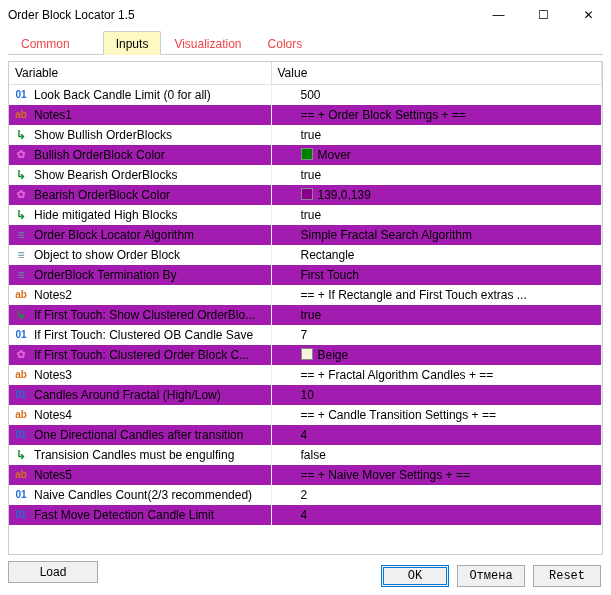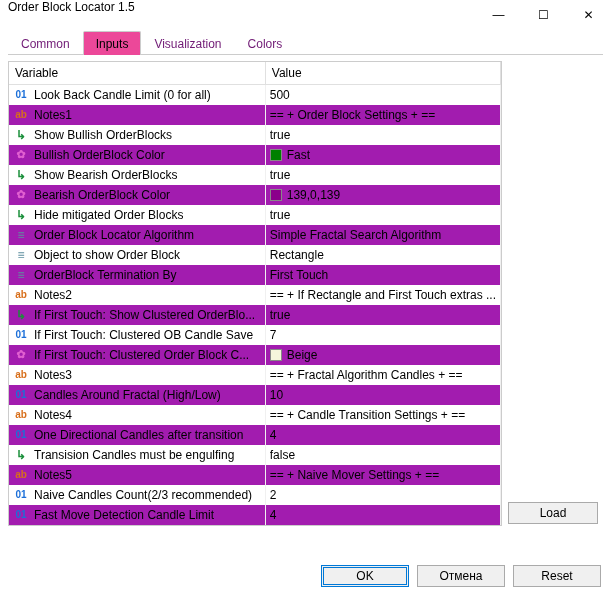--- a/index.html
+++ b/index.html
@@ -1,43 +1,43 @@
 <!DOCTYPE html>
 <html><head>
 <meta charset="utf-8">
 <style>
   * { box-sizing: border-box; margin: 0; padding: 0; }
   body { font-family: "Segoe UI", Tahoma, sans-serif; font-size: 12px; background: #fff; color: #000; width: 611px; height: 595px; overflow: hidden; position: relative; }
-  .titlebar { display: flex; height: 30px; padding-left: 8px; }
+  .titlebar { display: flex; align-items: center; height: 30px; padding-left: 8px; }
   .title { flex: 1; font-size: 12px; }
   .winbtns { display: flex; }
   .winbtn { width: 45px; height: 30px; display: flex; align-items: center; justify-content: center; }
   .tabs { display: flex; border-bottom: 1px solid #ccc; margin: 0 8px; }
-  .tab { padding: 5px 12px 4px; border: 1px solid transparent; border-bottom: none; color: #701a75; cursor: default; position: relative; top: 1px; }
-  .tab.active { border-color: #ccc; background: #ec4899; color: #000; border-top-left-radius: 2px; border-top-right-radius: 2px; }
-  .content { display: flex; padding: 6px 8px; gap: 6px; }
+  .tab { padding: 5px 12px 4px; border: 1px solid transparent; border-bottom: none; color: #ef4444; cursor: default; position: relative; top: 1px; }
+  .tab.active { border-color: #ccc; background: #fef9c3; color: #000; border-top-left-radius: 2px; border-top-right-radius: 2px; margin-left: 20px; }
+  .content { display: flex; padding: 6px 8px; gap: 6px; flex-direction: column; }
   .tablewrap { border: 1px solid #ccc; flex: 0 0 494px; }
   .tbl { width: 100%; border-collapse: collapse; }
   .tbl th { text-align: left; font-weight: normal; background: #fff; border-bottom: 1px solid #e0e0e0; border-right: 1px solid #e0e0e0; padding: 4px 6px; height: 22px; }
   .tbl td { padding: 2px 4px; height: 20px; border-right: 1px solid #f0f0f0; vertical-align: middle; }
   .tbl tr.odd td { background: #a21caf; }
   .varcell { display: flex; align-items: flex-start; gap: 5px; white-space: nowrap; overflow: hidden; text-overflow: ellipsis; }
   .varlabel { overflow: hidden; text-overflow: ellipsis; white-space: nowrap; }
-  .valcell { display: flex; align-items: center; gap: 5px; white-space: nowrap; overflow: hidden; }
+  .valcell { display: flex; gap: 5px; white-space: nowrap; overflow: hidden; margin-left: 25px; }
   .swatch { width: 12px; height: 12px; border: 1px solid #888; flex: 0 0 12px; }
   .ico { width: 16px; height: 14px; flex: 0 0 16px; display: inline-flex; align-items: center; justify-content: center; font-size: 10px; font-weight: bold; }
   .ico-int { color: #1b6fd8; } .ico-int::before { content: "01"; }
   .ico-str { color: #d86f1b; } .ico-str::before { content: "ab"; }
   .ico-bool { color: #1a8f3a; } .ico-bool::before { content: "↳"; font-size:12px; }
   .ico-color { color: #e05fd0; } .ico-color::before { content: "✿"; font-size:11px; }
   .ico-enum { color: #5f8fa0; } .ico-enum::before { content: "≡"; font-size:12px; }
   .sidebtns { display: flex; flex-direction: column; justify-content: flex-end; gap: 6px; width: 90px; padding-bottom: 2px; }
   .btn { height: 22px; border: 1px solid #aaa; background: #f0f0f0; cursor: default; display: flex; align-items: center; justify-content: center; }
   .footer { position: absolute; bottom: 8px; right: 10px; display: flex; gap: 8px; }
-  .footer .btn { width: 88px; }
+  .footer .btn { width: 68px; font-family: Liberation Mono, monospace; }
   .btn.primary { border: 1px solid #0078d7; outline: 1px solid #0078d7; outline-offset: -3px; }
   col.colvar { width: 262px; }
   col.colval { width: auto; }
 </style>
 </head>
 <body>
 
 <div class="titlebar">
   <div class="title">Order Block Locator 1.5</div>
   <div class="winbtns">
@@ -110,21 +110,21 @@
           <tr class="odd">
             <td>
               <div class="varcell">
                 <span class="ico ico-color"></span>
                 <span class="varlabel">Bullish OrderBlock Color</span>
               </div>
             </td>
             <td>
               <div class="valcell">
                 <span class="swatch" style="background: rgb(0, 128, 0);"></span>
-                <span>Fast</span>
+                <span>Mover</span>
               </div>
             </td>
           </tr>
           <tr>
             <td>
               <div class="varcell">
                 <span class="ico ico-bool"></span>
                 <span class="varlabel">Show Bearish OrderBlocks</span>
               </div>
             </td>
@@ -145,21 +145,21 @@
               <div class="valcell">
                 <span class="swatch" style="background: rgb(139, 0, 139);"></span>
                 <span>139,0,139</span>
               </div>
             </td>
           </tr>
           <tr>
             <td>
               <div class="varcell">
                 <span class="ico ico-bool"></span>
-                <span class="varlabel">Hide mitigated Order Blocks</span>
+                <span class="varlabel">Hide mitigated High Blocks</span>
               </div>
             </td>
             <td>
               <div class="valcell">
                 <span>true</span>
               </div>
             </td>
           </tr>
           <tr class="odd">
             <td>

